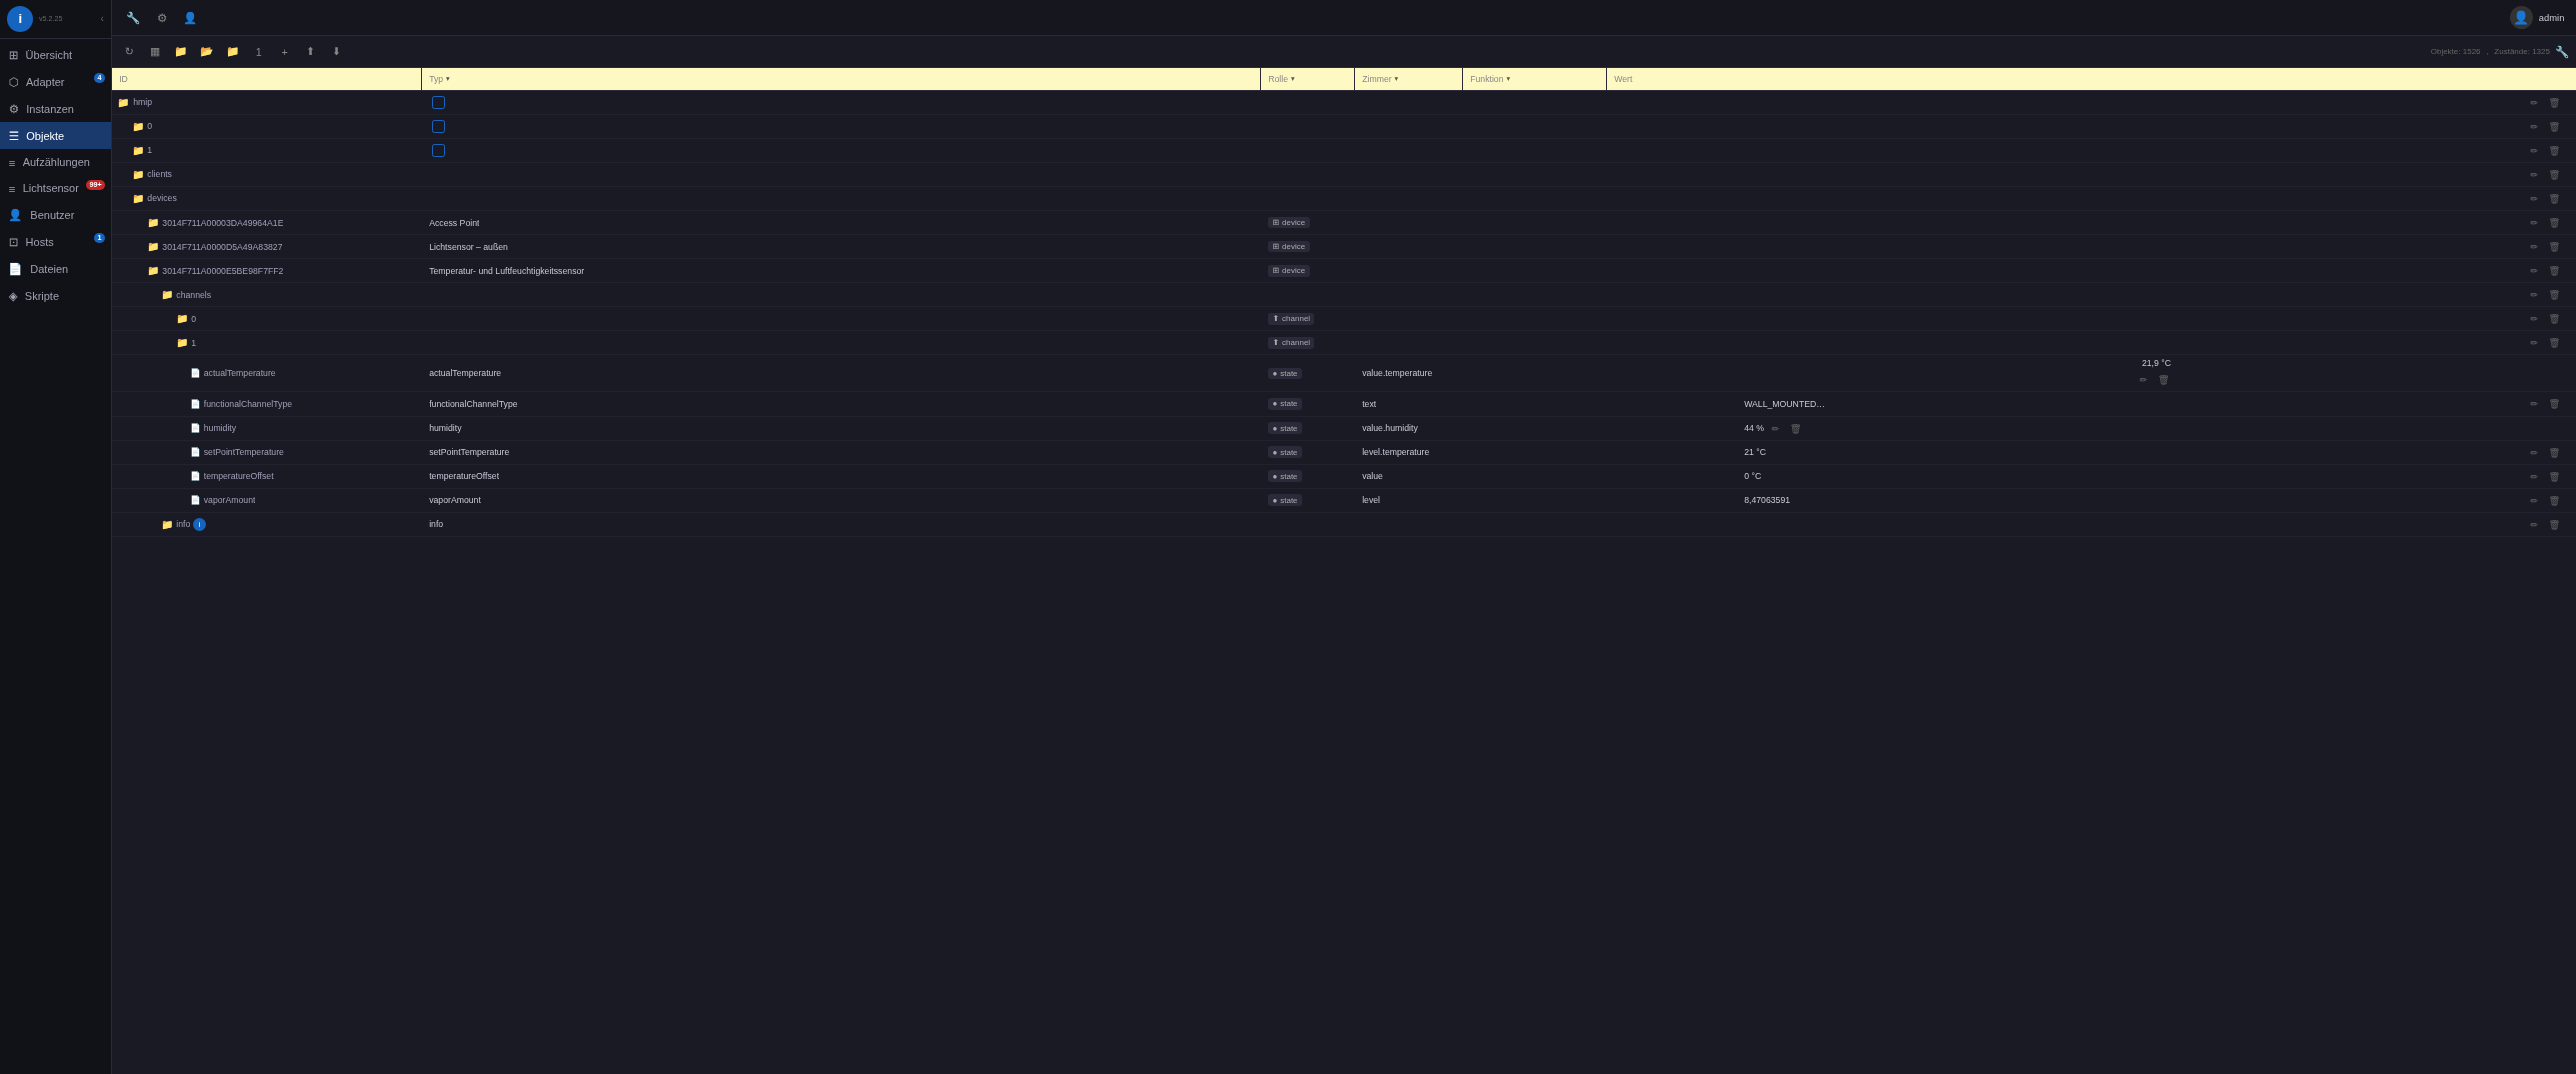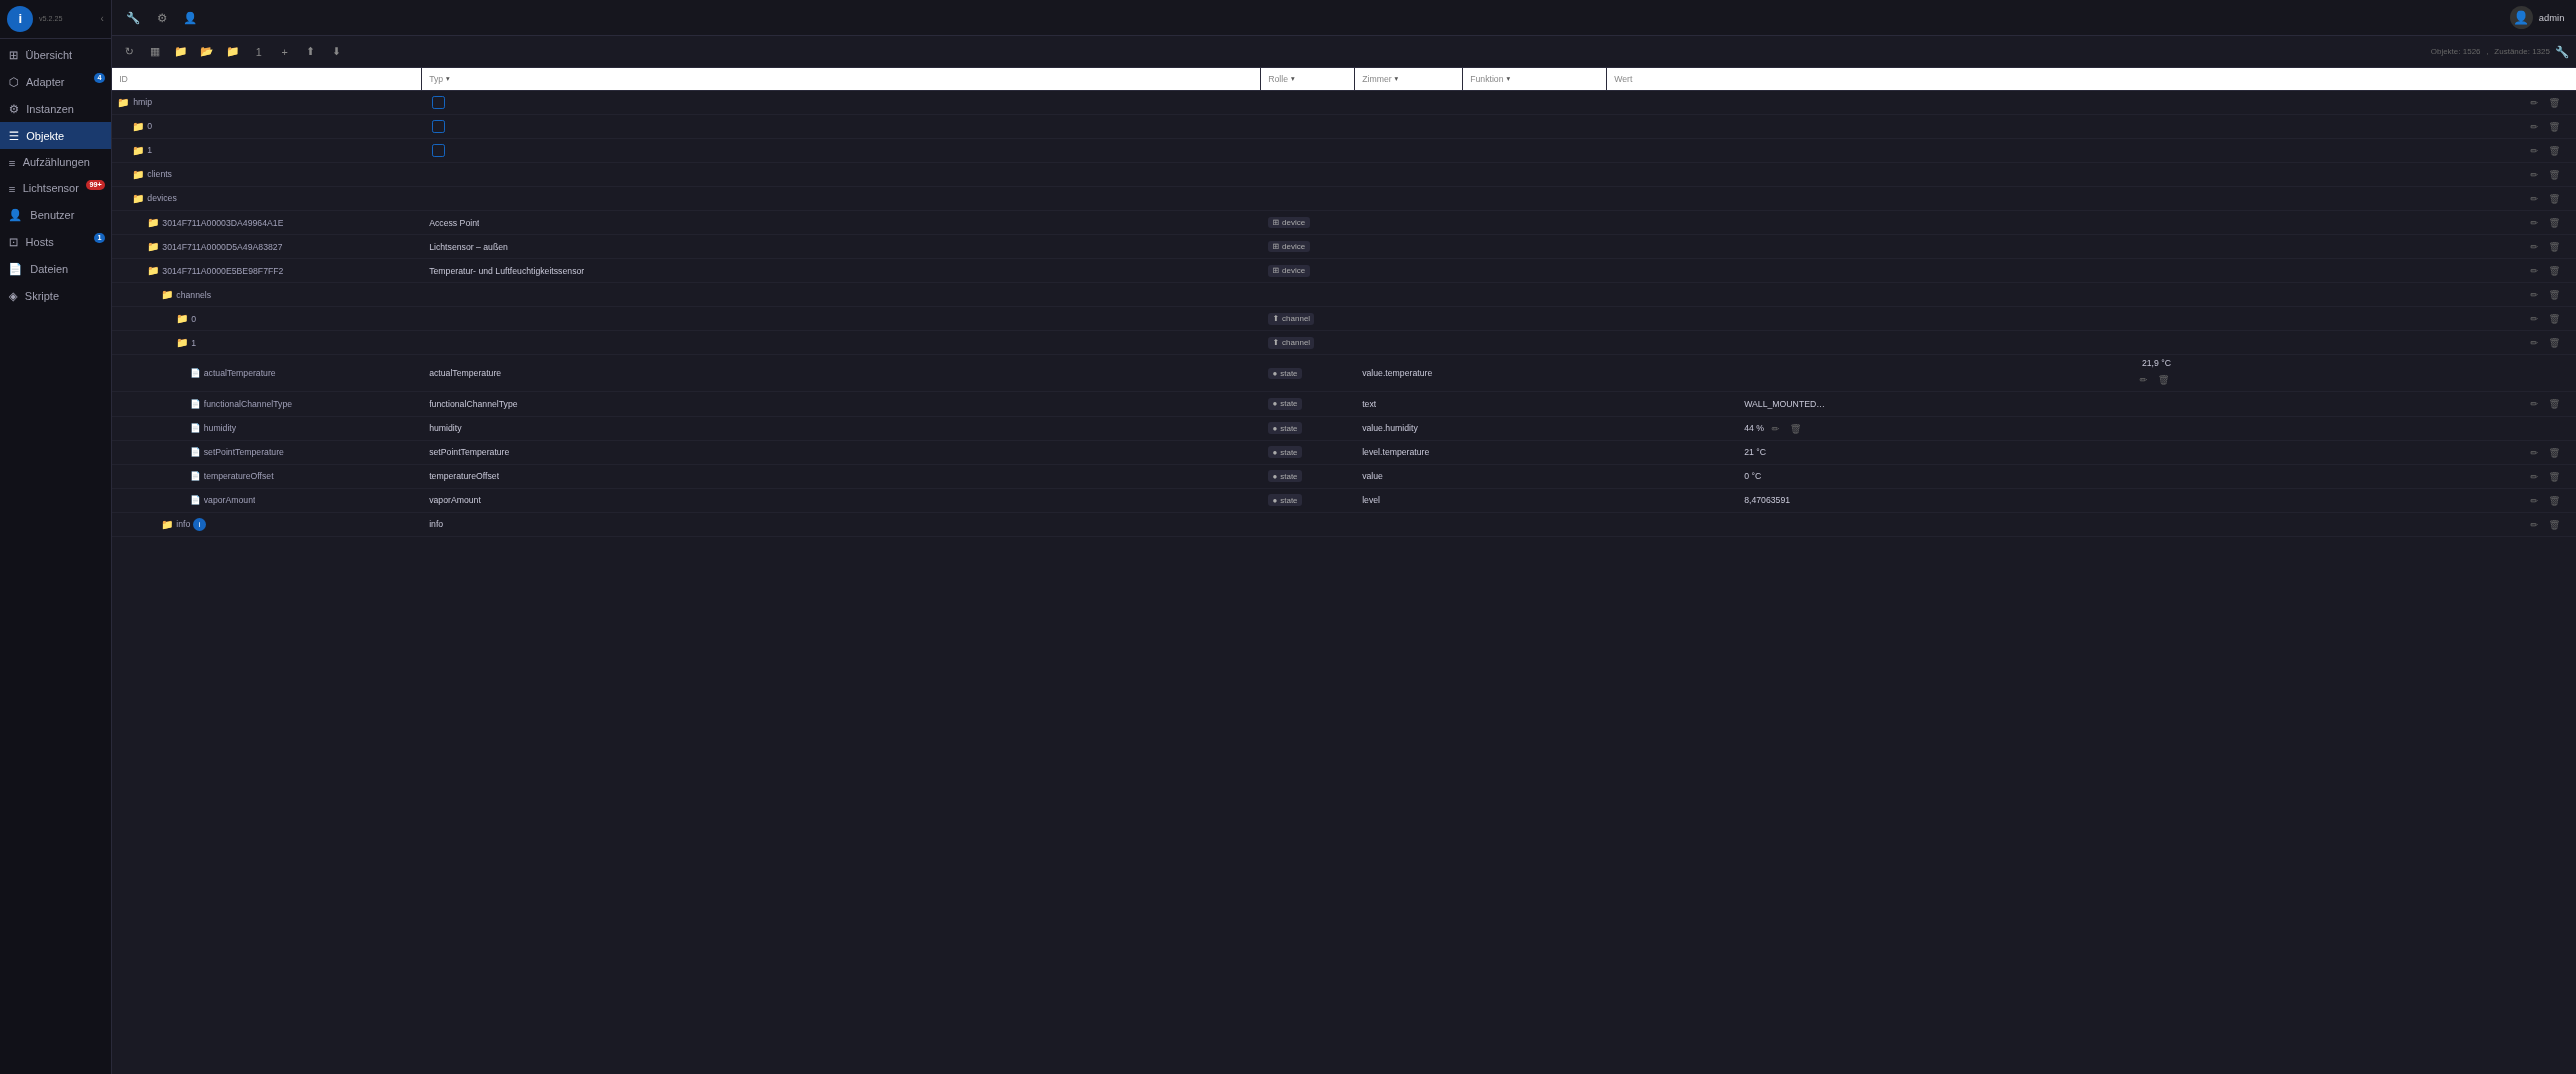--- a/index.html
+++ b/index.html
@@ -124,21 +124,21 @@
 
     
     .table-area {
       flex: 1;
       overflow-y: auto;
       background: #1a1a24;
     }
     .table-header {
       display: grid;
       grid-template-columns: 310px 1fr 94px 108px 144px 130px 1fr;
-      background: #ffffff;
+      background: #fef9c3;
       border-bottom: 0.7px solid #2a2a3a;
       position: sticky; top: 0; z-index: 10;
     }
     .th {
       padding: 5.8px 7.2px;
       font-size: 8.7px; color: #888;
       display: flex; align-items: center; gap: 2.9px;
       border-right: 0.7px solid #2a2a3a;
     }
     .th:last-child { border-right: none; }

